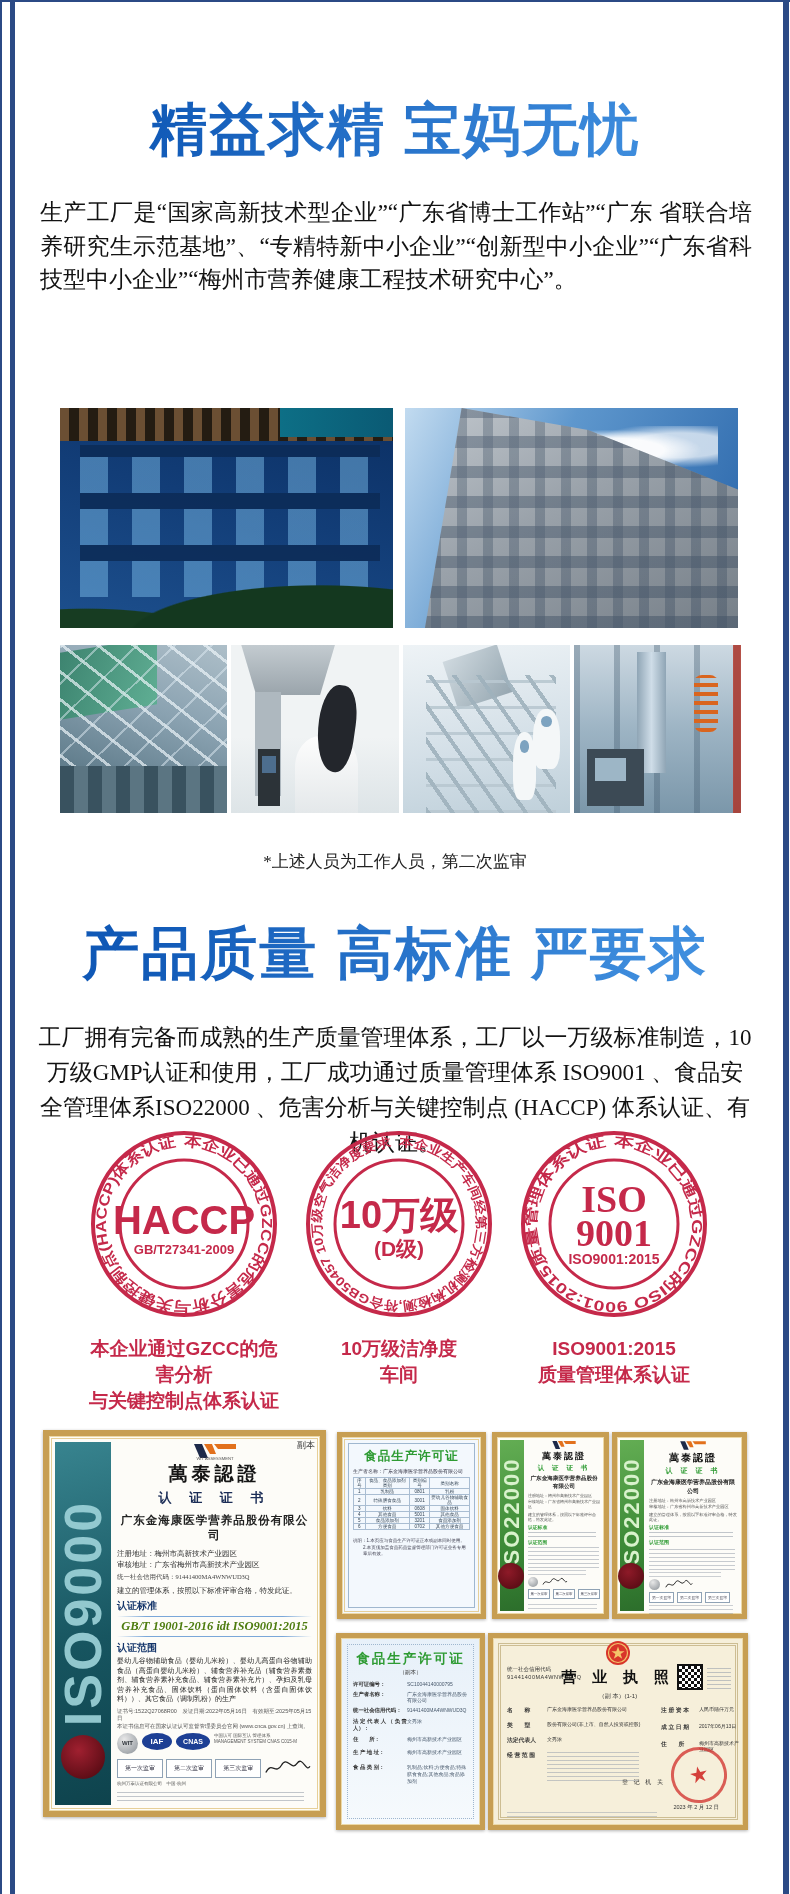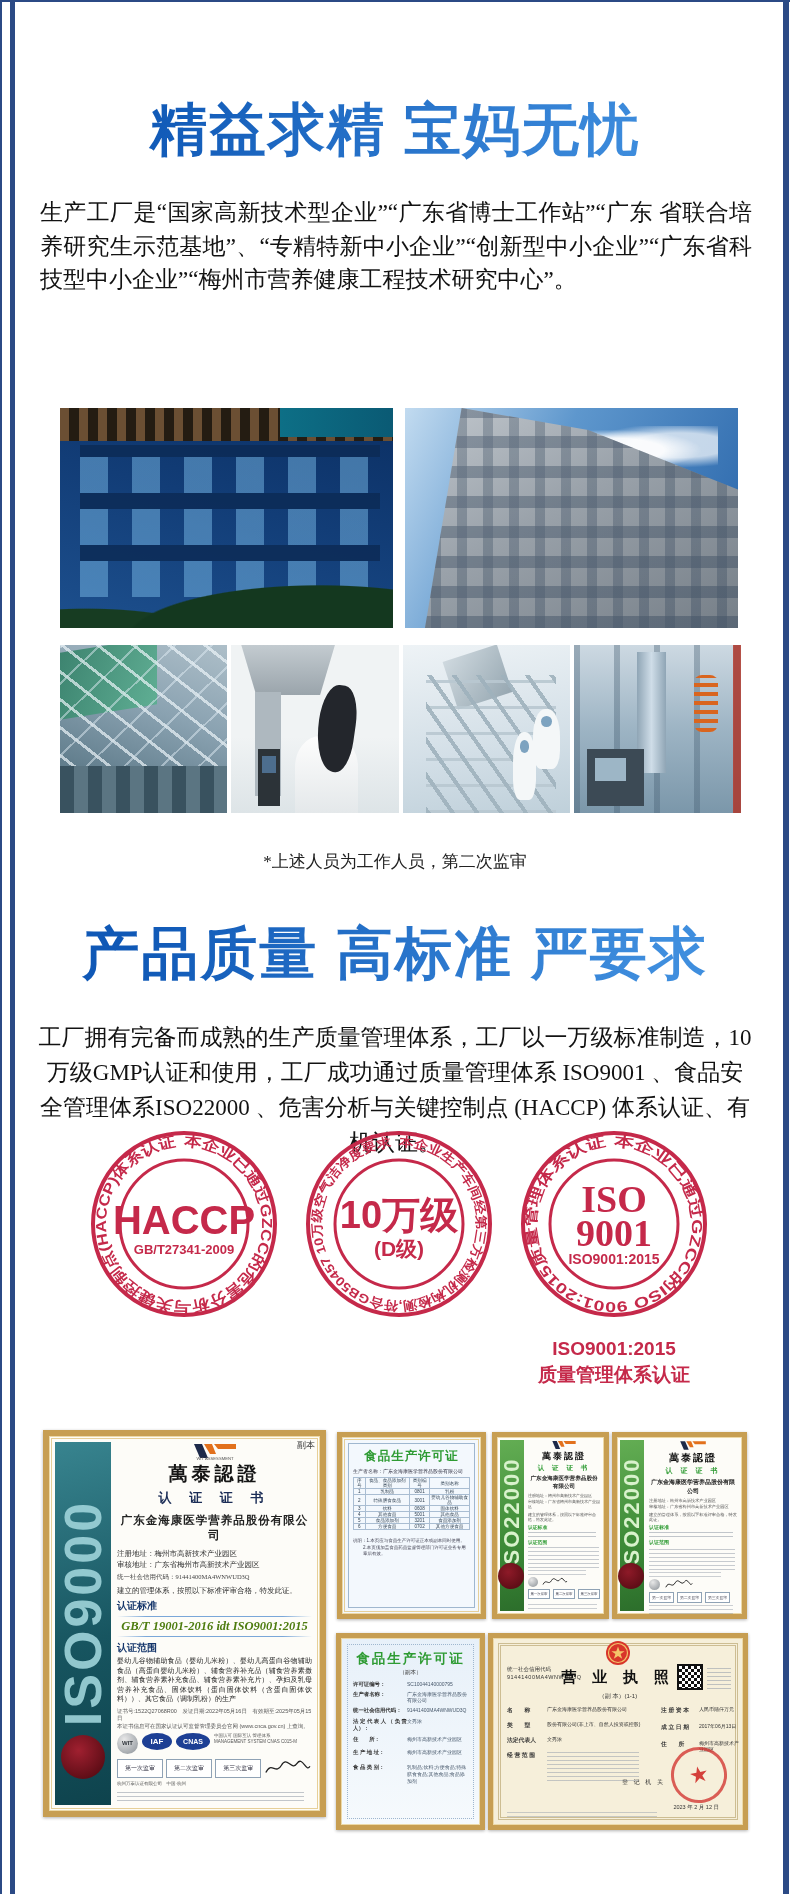--- a/index.html
+++ b/index.html
@@ -218,35 +218,43 @@
         <circle cx="96" cy="96" r="64" fill="none" stroke="#c5294a" stroke-width="3"></circle>
         <defs>
             <path id="ring1" d="M96,18 a78,78 0 1 1 -0.1,0"></path>
           </defs>
         <text font-size="14.5" fill="#c5294a" font-weight="bold" font-family="Liberation Sans,sans-serif">
           <textPath href="#ring1" textLength="482" lengthAdjust="spacingAndGlyphs">本企业已通过GZCC的危害分析与关键控制点(HACCP)体系认证</textPath>
         </text>
         <text x="96" y="106" text-anchor="middle" font-size="40" font-weight="900" fill="#c5294a" font-family="Liberation Sans,sans-serif">HACCP</text>
         <text x="96" y="126" text-anchor="middle" font-size="13" font-weight="bold" fill="#c5294a" font-family="Liberation Sans,sans-serif">GB/T27341-2009</text>
       </svg>
+      <div class="cap">
+        <div>本企业通过GZCC的危害分析</div>
+          <div>与关键控制点体系认证</div>
+      </div>
     </div>
 
     <div class="stamp">
       <svg width="192" height="192" viewBox="0 0 192 192">
         <circle cx="96" cy="96" r="91" fill="none" stroke="#c5294a" stroke-width="4"></circle>
         <circle cx="96" cy="96" r="64" fill="none" stroke="#c5294a" stroke-width="3"></circle>
         <defs>
             <path id="ring2" d="M96,18 a78,78 0 1 1 -0.1,0"></path>
           </defs>
         <text font-size="12.5" fill="#c5294a" font-weight="bold" font-family="Liberation Sans,sans-serif">
           <textPath href="#ring2" textLength="482" lengthAdjust="spacingAndGlyphs">本企业生产车间经第三方检测机构检测,符合GB50457 10万级空气洁净度要求</textPath>
         </text>
         <text x="96" y="100" text-anchor="middle" font-size="38" font-weight="900" fill="#c5294a" font-family="Liberation Sans,sans-serif">10万级</text>
         <text x="96" y="128" text-anchor="middle" font-size="21" font-weight="900" fill="#c5294a" font-family="Liberation Sans,sans-serif">(D级)</text>
       </svg>
+      <div class="cap">
+        <div>10万级洁净度</div>
+          <div>车间</div>
+      </div>
     </div>
 
     <div class="stamp">
       <svg width="192" height="192" viewBox="0 0 192 192">
         <circle cx="96" cy="96" r="91" fill="none" stroke="#c5294a" stroke-width="4"></circle>
         <circle cx="96" cy="96" r="64" fill="none" stroke="#c5294a" stroke-width="3"></circle>
         <defs>
             <path id="ring3" d="M96,18 a78,78 0 1 1 -0.1,0"></path>
           </defs>
         <text font-size="14.5" fill="#c5294a" font-weight="bold" font-family="Liberation Sans,sans-serif">

